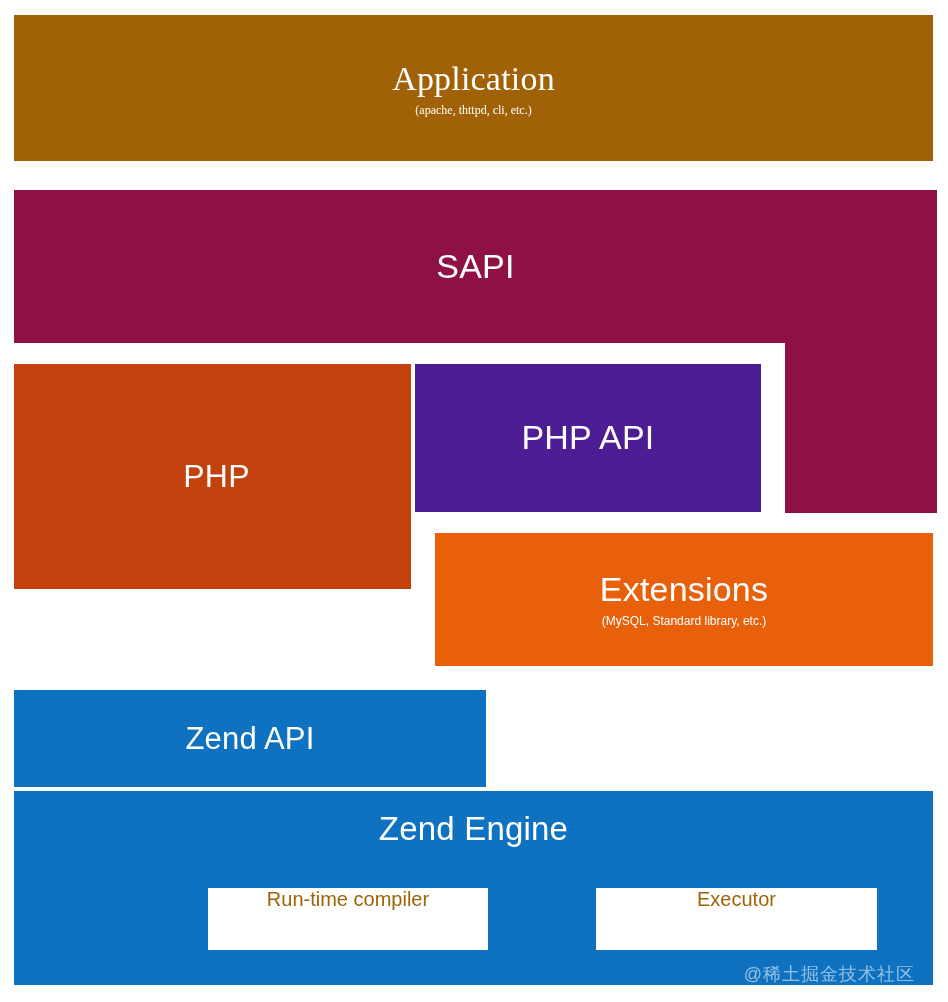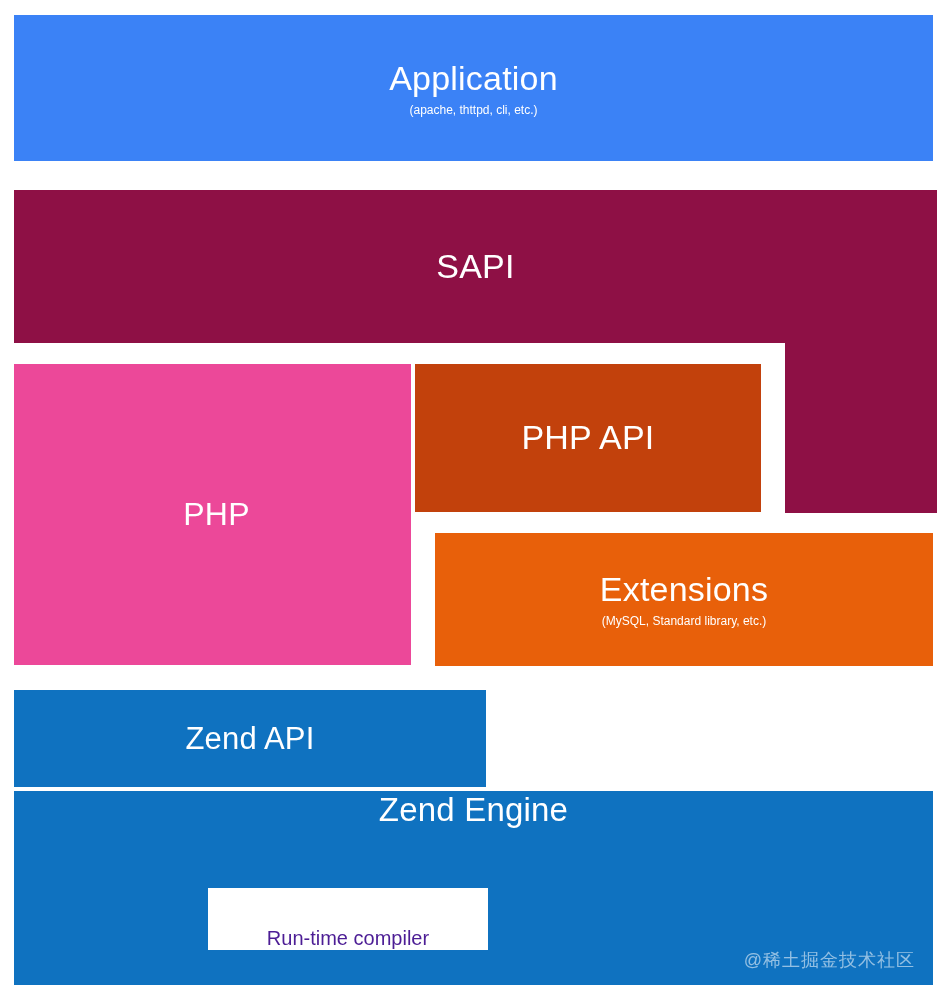--- a/index.html
+++ b/index.html
@@ -40,21 +40,22 @@
     margin-top: 6px;
     white-space: nowrap;
   }
 
   
   #app-layer {
     left: 14px;
     top: 15px;
     width: 919px;
     height: 146px;
-    background: #3b82f6;
+    background: #a16207;
+    font-family: Liberation Serif, serif;
   }
 
   
   #sapi-layer {
     left: 14px;
     top: 190px;
     width: 923px;
     height: 153px;
     background: #8E1045;
     align-items: center;
@@ -65,33 +66,33 @@
     width: 152px;
     height: 170px;
     background: #8E1045;
   }
 
   
   #php-layer {
     left: 14px;
     top: 364px;
     width: 397px;
-    height: 301px;
-    background: #ec4899;
+    height: 225px;
+    background: #c2410c;
     padding-left: 8px;
   }
   #php-layer .title { font-size: 32px; }
 
   
   #php-api-layer {
     left: 415px;
     top: 364px;
     width: 346px;
     height: 148px;
-    background: #c2410c;
+    background: #4c1d95;
   }
 
   
   #extensions-layer {
     left: 435px;
     top: 533px;
     width: 498px;
     height: 133px;
     background: #E8600A;
   }
@@ -115,56 +116,57 @@
   #zend-ext-api-layer .title { font-size: 31px; }
 
   
   #zend-engine-layer {
     left: 14px;
     top: 791px;
     width: 919px;
     height: 194px;
     background: #0F72C0;
     justify-content: flex-start;
+    padding-top: 19px;
   }
   #zend-engine-layer .title { font-size: 33px; }
 
   #engine-boxes {
     position: absolute;
     left: 0;
     top: 97px;
     width: 919px;
     height: 62px;
   }
   .engine-box {
     position: absolute;
     box-sizing: border-box;
     background: #ffffff;
-    color: #4c1d95;
+    color: #a16207;
     display: flex;
-    align-items: flex-end;
+    align-items: flex-start;
     justify-content: center;
     font-size: 20px;
     height: 62px;
     white-space: nowrap;
   }
   #runtime-compiler-box {
     left: 194px;
     width: 280px;
   }
   #executor-box {
     left: 582px;
     width: 281px;
   }
 
   
   #watermark {
     position: absolute;
     right: 18px;
-    bottom: 14px;
+    bottom: 0;
     color: rgba(255,255,255,0.55);
     font-size: 18px;
     letter-spacing: 1px;
     white-space: nowrap;
     pointer-events: none;
   }
 </style>
 </head>
 <body>
 
@@ -199,18 +201,21 @@
   </div>
 
 
   <div class="layer" id="zend-engine-layer">
     <div class="title">Zend Engine</div>
 
     <div id="engine-boxes">
       <div class="engine-box" id="runtime-compiler-box">
         <span>Run-time compiler</span>
       </div>
+      <div class="engine-box" id="executor-box">
+        <span>Executor</span>
+      </div>
     </div>
 
     <div id="watermark">@稀土掘金技术社区</div>
   </div>
 
 </div>
 
 </body></html>

